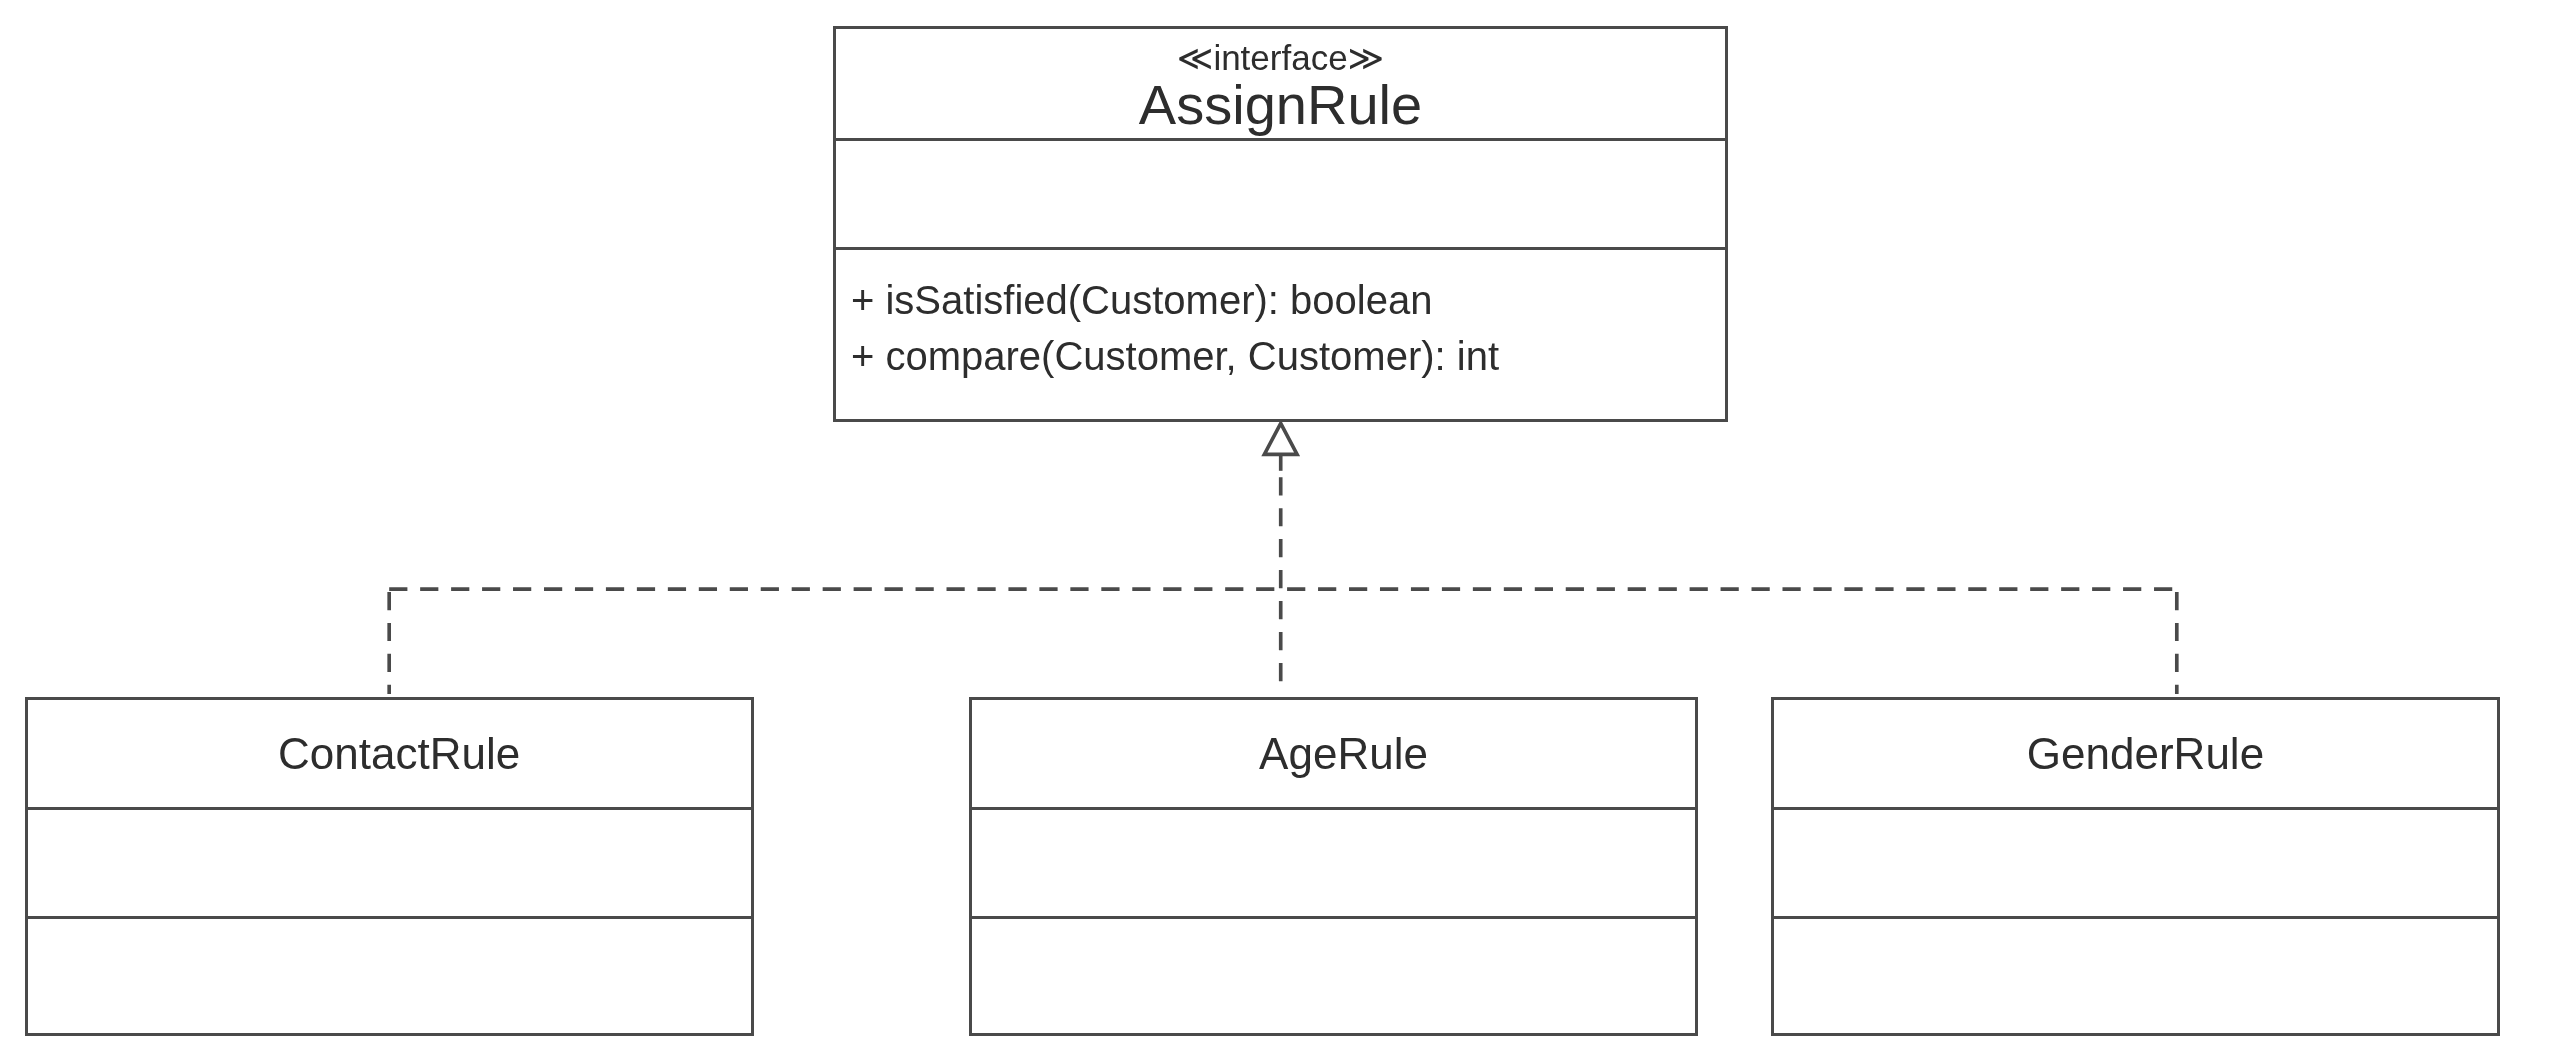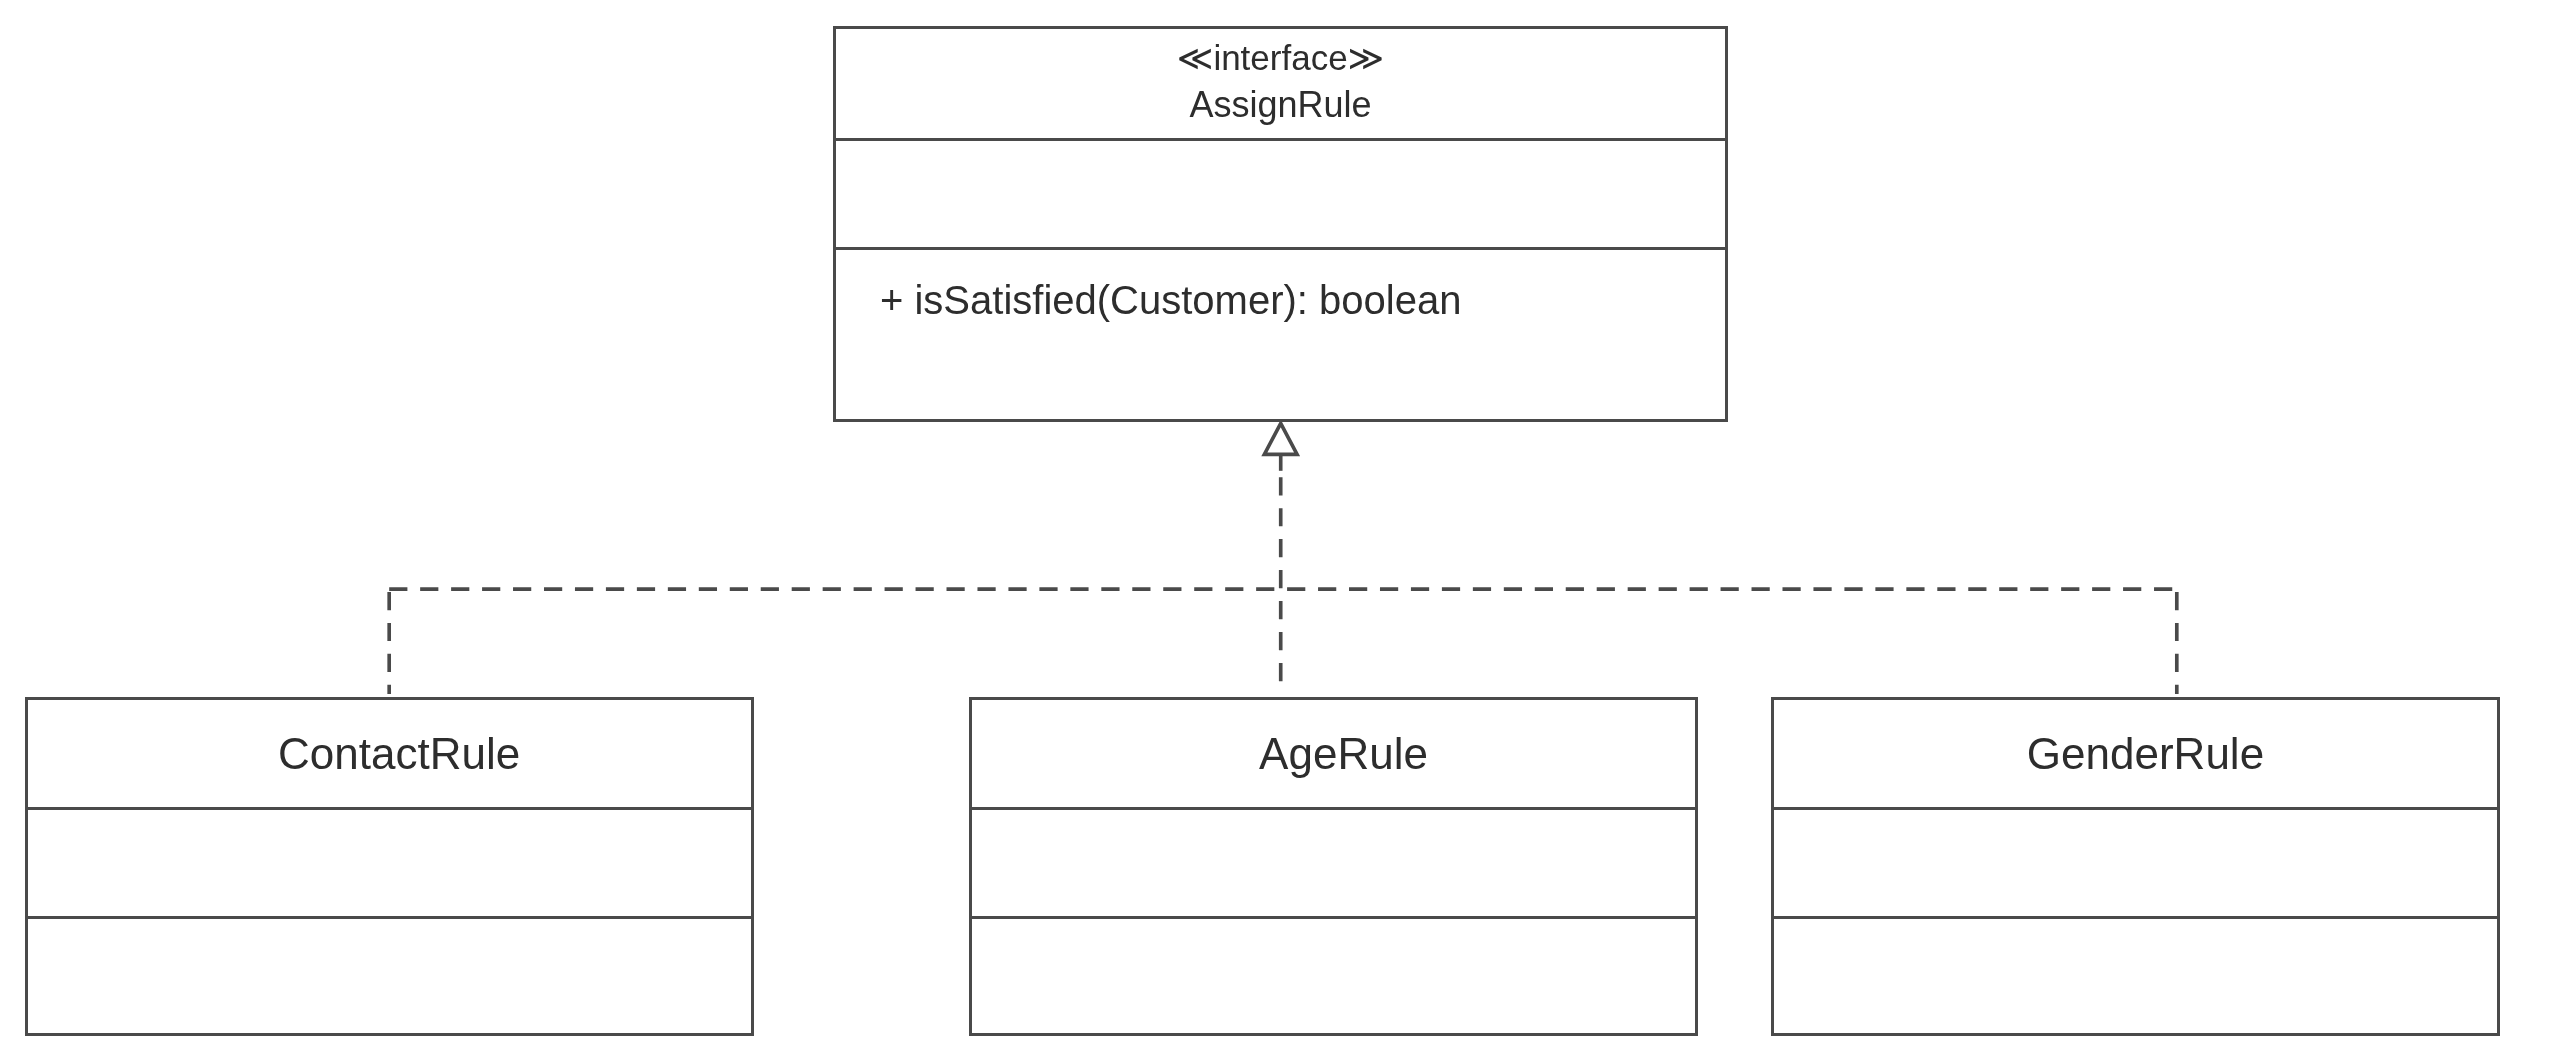--- a/index.html
+++ b/index.html
@@ -53,29 +53,29 @@
     display:flex;
     flex-direction:column;
     align-items:center;
     justify-content:center;
   }
   .interface .attrs{
     height:109px;
   }
   .interface .methods{
     flex:1;
-    padding:22px 18px 0 44px;
+    padding:22px 18px 0 15px;
   }
   .stereotype{
     font-size:35px;
     line-height:42px;
     white-space:nowrap;
   }
   .iface-name{
-    font-size:36px;
+    font-size:56px;
     line-height:51px;
     white-space:nowrap;
   }
   .method{
     font-size:40px;
     line-height:56px;
     white-space:nowrap;
   }
   .cls .title{
     height:107px;
@@ -108,20 +108,21 @@
   </svg>
 
   <div class="uml-box interface" style="left:833px; top:25.5px; width:895px; height:396px;">
     <div class="comp header">
       <div class="stereotype">≪interface≫</div>
       <div class="iface-name">AssignRule</div>
     </div>
     <div class="comp attrs"></div>
     <div class="comp methods">
       <div class="method">+ isSatisfied(Customer): boolean</div>
+      <div class="method">+ compare(Customer, Customer): int</div>
     </div>
   </div>
 
   <div class="uml-box cls" style="left:24.6px; top:697px; width:729px; height:339px;">
     <div class="comp title">ContactRule</div>
     <div class="comp attrs"></div>
     <div class="comp methods"></div>
   </div>
 
   <div class="uml-box cls" style="left:969px; top:697px; width:729px; height:339px;">

